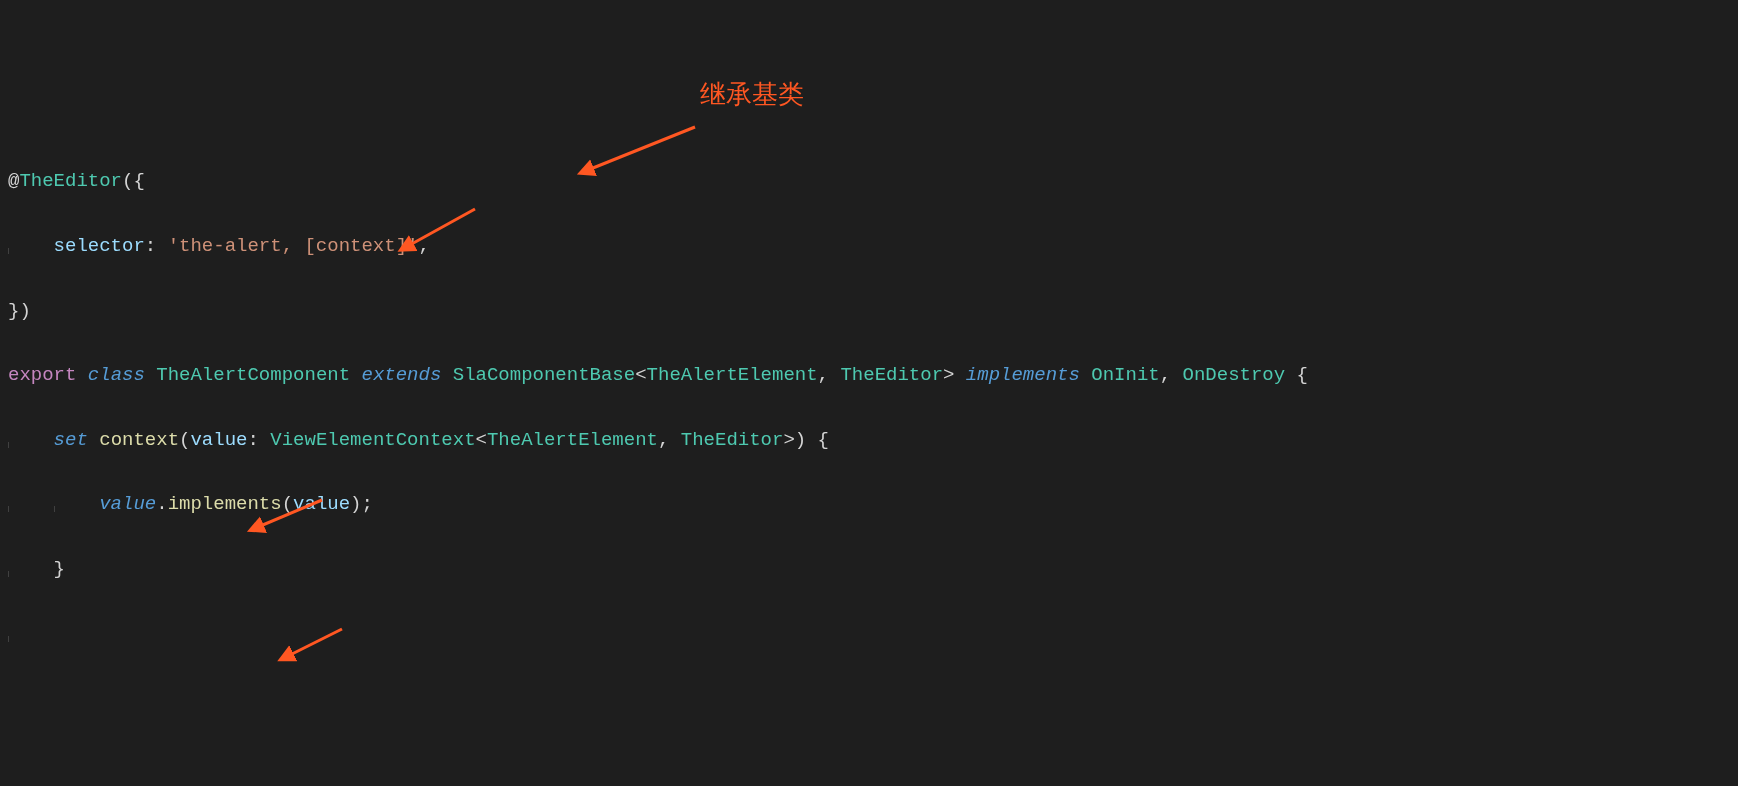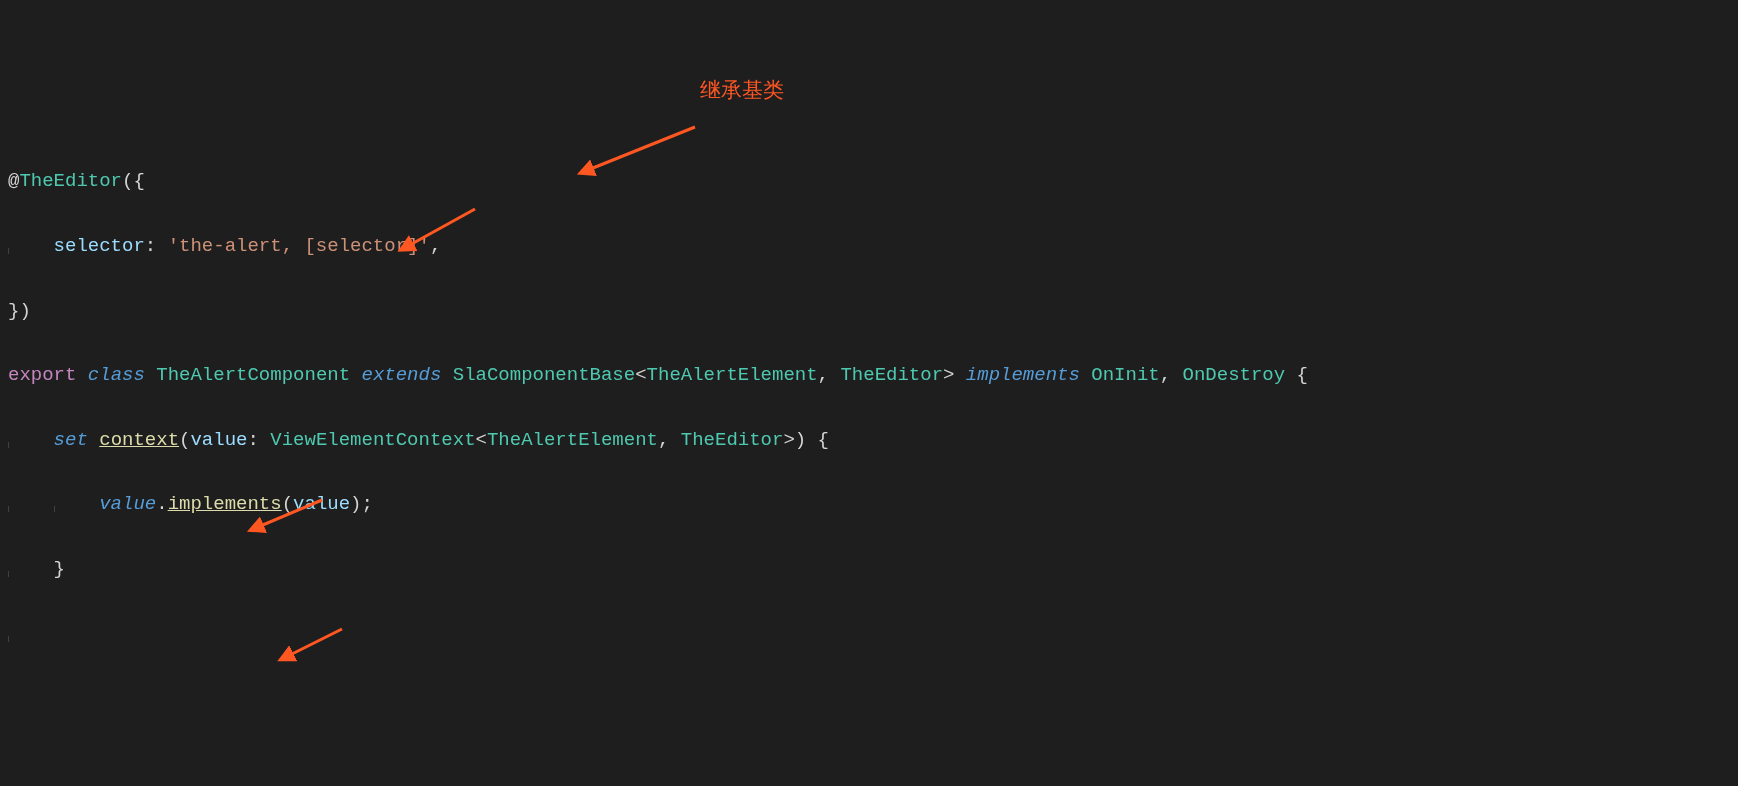--- a/index.html
+++ b/index.html
@@ -26,46 +26,46 @@
       position: absolute;
       left: 0;
       top: -3px;
       bottom: -3px;
       width: 1px;
       background: #404040;
     }
     .k-purple { color: #c586c0; }
     .k-blue { color: #569cd6; font-style: italic; }
     .k-teal { color: #4ec9b0; }
-    .k-yellow { color: #dcdcaa; text-decoration: underline; }
+    .k-yellow { color: #dcdcaa; }
     .k-skyblue { color: #9cdcfe; }
     .k-string { color: #ce9178; }
     .k-white { color: #d4d4d4; }
     
     .annotation {
       position: absolute;
       color: #ff5722;
-      font-size: 21px;
+      font-size: 26px;
       font-family: 'PingFang SC', 'Microsoft YaHei', sans-serif;
       pointer-events: none;
     }
     .arrow {
       position: absolute;
       pointer-events: none;
     }
     .arrow svg { overflow: visible; }
   </style>
 </head>
 <body>
 
 
 
 <div>
 <span class="line"><span class="k-white">@</span><span class="k-teal">TheEditor</span><span class="k-white">({</span></span>
-<span class="line"><span class="indent-guide"></span>    <span class="k-skyblue">selector</span><span class="k-white">:</span> <span class="k-string">'the-alert, [selector]'</span><span class="k-white">,</span></span>
+<span class="line"><span class="indent-guide"></span>    <span class="k-skyblue">selector</span><span class="k-white">:</span> <span class="k-string">'the-alert, [context]'</span><span class="k-white">,</span></span>
 <span class="line"><span class="k-white">})</span></span>
 <span class="line"><span class="k-purple">export</span> <span class="k-blue">class</span> <span class="k-teal">TheAlertComponent</span> <span class="k-blue">extends</span> <span class="k-teal">SlaComponentBase</span><span class="k-white">&lt;</span><span class="k-teal">TheAlertElement</span><span class="k-white">,</span> <span class="k-teal">TheEditor</span><span class="k-white">&gt;</span> <span class="k-blue">implements</span> <span class="k-teal">OnInit</span><span class="k-white">,</span> <span class="k-teal">OnDestroy</span><span class="k-white"> {</span></span>
 <span class="line"><span class="indent-guide"></span>    <span class="k-blue">set</span> <span class="k-yellow">context</span><span class="k-white">(</span><span class="k-skyblue">value</span><span class="k-white">:</span> <span class="k-teal">ViewElementContext</span><span class="k-white">&lt;</span><span class="k-teal">TheAlertElement</span><span class="k-white">,</span> <span class="k-teal">TheEditor</span><span class="k-white">&gt;</span><span class="k-white">) {</span></span>
 <span class="line"><span class="indent-guide"></span>    <span class="indent-guide"></span>    <span class="k-blue">value</span><span class="k-white">.</span><span class="k-yellow">implements</span><span class="k-white">(</span><span class="k-skyblue">value</span><span class="k-white">);</span></span>
 <span class="line"><span class="indent-guide"></span>    <span class="k-white">}</span></span>
 <span class="line"><span class="indent-guide"></span></span>
 
 
 
 

